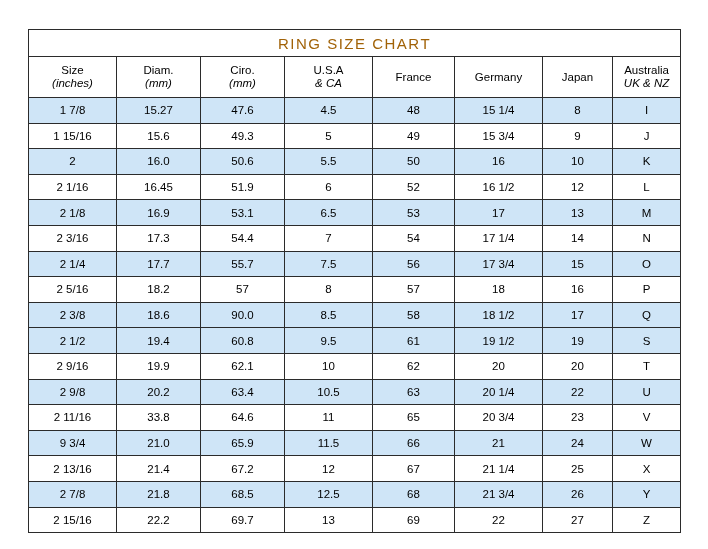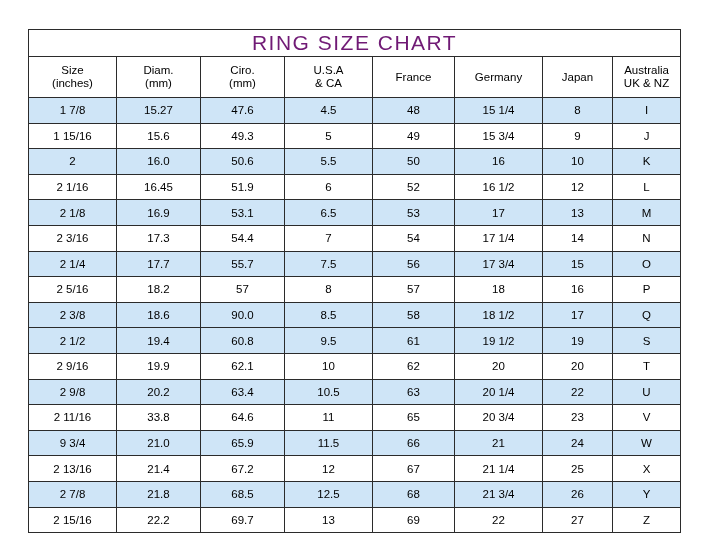--- a/index.html
+++ b/index.html
@@ -35,34 +35,34 @@
   }
   table.ring td, table.ring th {
     border: 1px solid #2b2b2b;
     text-align: center;
     vertical-align: middle;
     font-weight: normal;
     padding: 0;
   }
   .title-cell {
     height: 26px;
-    font-size: 21px;
+    font-size: 15px;
     letter-spacing: 1.5px;
     font-weight: bold;
     background: #ffffff;
-    color: #701a75;
+    color: #a16207;
   }
   thead.head-row th {
     height: 40px;
     font-size: 11.5px;
     line-height: 13px;
     background: #ffffff;
   }
   thead.head-row th span.l1 { display: block; }
-  thead.head-row th span.l2 { display: block; }
+  thead.head-row th span.l2 { display: block; font-style: italic; }
   tbody tr td {
     height: 24.6px;
     font-size: 11.5px;
   }
   tbody tr.alt td {
     background: #cfe5f7;
   }
   tbody tr.plain td {
     background: #ffffff;
   }

